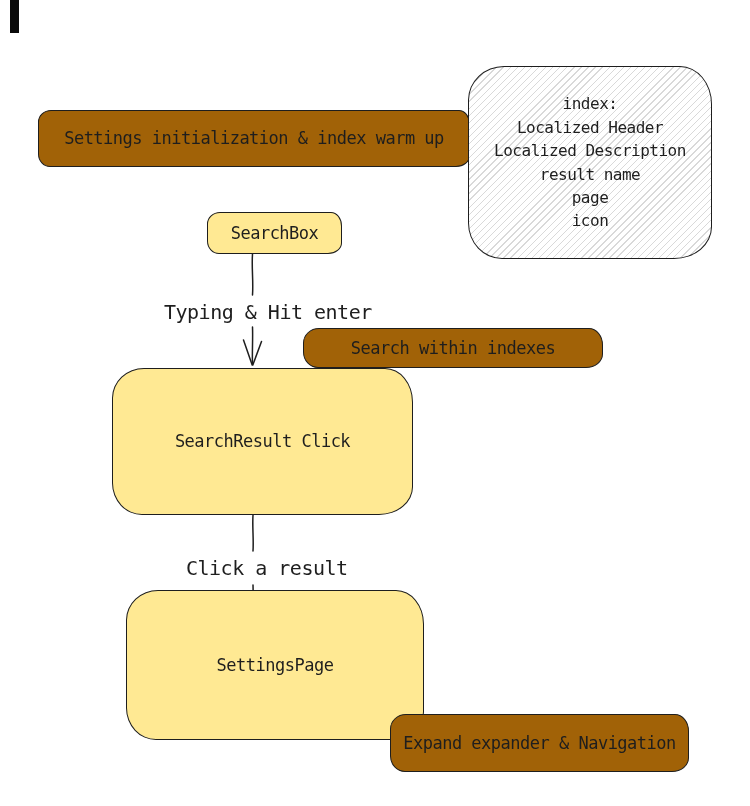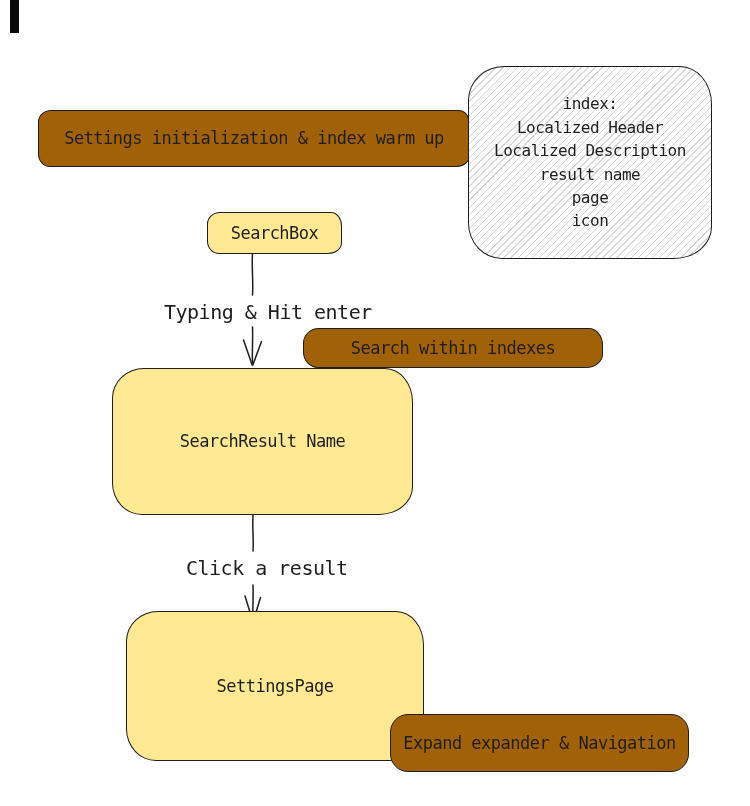--- a/index.html
+++ b/index.html
@@ -39,23 +39,23 @@
   .r-mid    { border-radius: 16px 14px 17px 15px / 15px 17px 14px 16px; }
   .r-big    { border-radius: 32px 28px 34px 30px / 30px 34px 28px 32px; }
   .r-note   { border-radius: 36px 32px 38px 34px / 34px 38px 32px 36px; }
 
   #node-warmup        { left: 38px;  top: 110px; width: 432px; height: 57px;  z-index: 1; }
   #node-index-note    { left: 468px; top: 66px;  width: 244px; height: 193px; z-index: 2;
                         flex-direction: column; font-size: 16px; line-height: 23.4px; }
   #node-searchbox     { left: 193px; top: 212px; width: 135px; height: 42px;  z-index: 1; }
   #node-search-within { left: 303px; top: 316px; width: 300px; height: 40px;  z-index: 4; margin-top: 12px; }
   #node-search-result { left: 98px;  top: 368px; width: 301px; height: 147px; z-index: 3; }
-  #node-settings-page { left: 112px; top: 611px; width: 298px; height: 150px; z-index: 3; }
+  #node-settings-page { left: 112px; top: 590px; width: 298px; height: 150px; z-index: 3; }
   #node-expand-nav    { left: 390px; top: 714px; width: 299px; height: 58px;  z-index: 4;
-                        padding: 0 4px; border-radius: 18px; }
+                        padding: 0 4px; }
 
   .edge-label {
     position: absolute;
     font-size: 20px;
     letter-spacing: -0.5px;
     white-space: nowrap;
     z-index: 2;
     background: transparent;
   }
   #label-typing { left: 164px; top: 300px; }
@@ -116,21 +116,21 @@
     <path d="M245 596 L252.7 621 M260.5 597.5 L253.3 621"></path>
   </svg>
 
   <div id="label-typing" class="edge-label">Typing &amp; Hit enter</div>
 
   <div id="node-search-within" class="node gray r-mid">
     <span>Search within indexes</span>
   </div>
 
   <div id="node-search-result" class="node yellow r-big">
-    <span>SearchResult Name</span>
+    <span>SearchResult Click</span>
   </div>
 
   <div id="label-click" class="edge-label">Click a result</div>
 
   <div id="node-settings-page" class="node yellow r-big">
     <span>SettingsPage</span>
   </div>
 
   <div id="node-expand-nav" class="node gray r-mid">
     <span>Expand expander &amp; Navigation</span>

